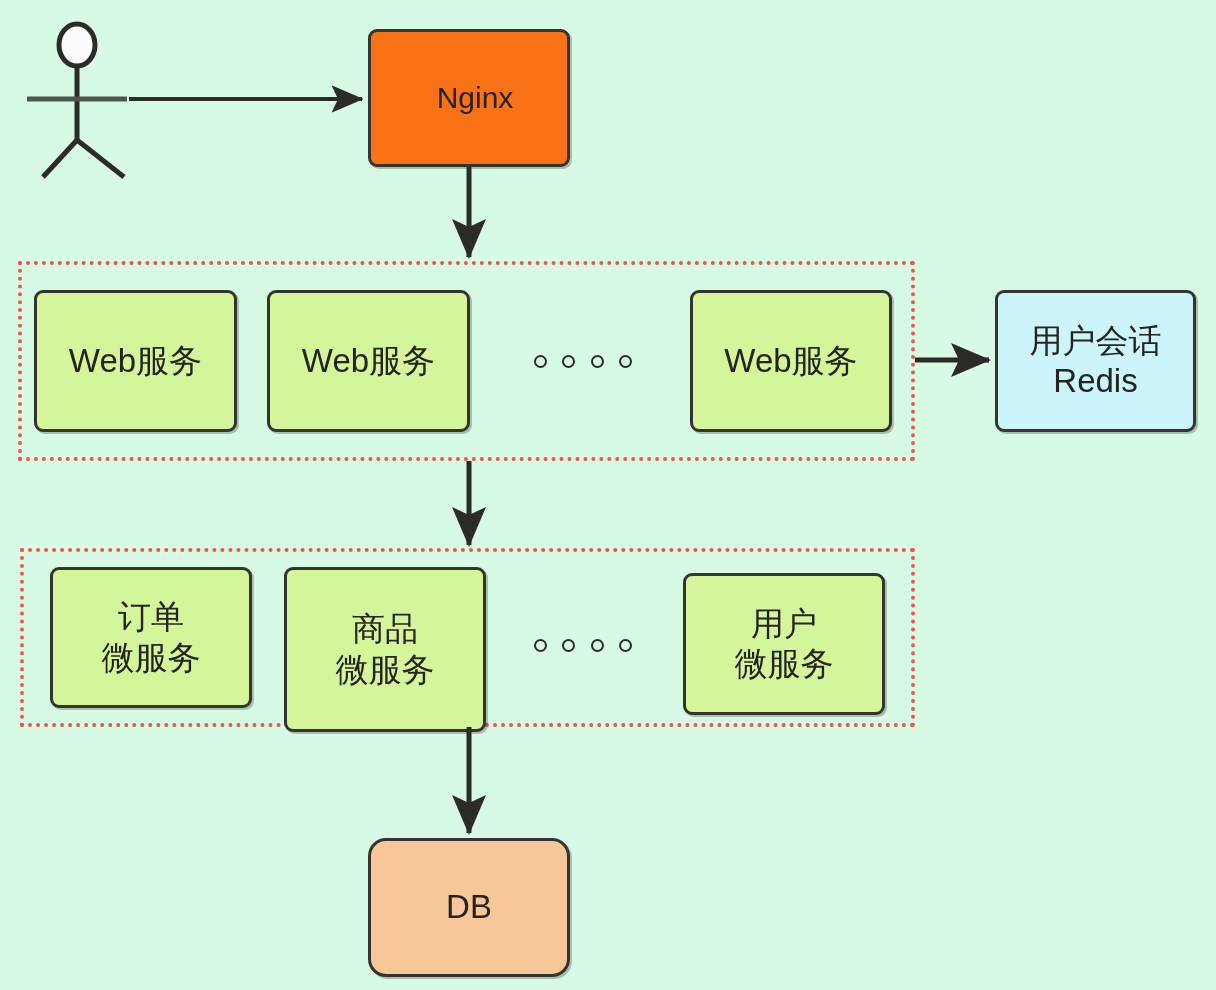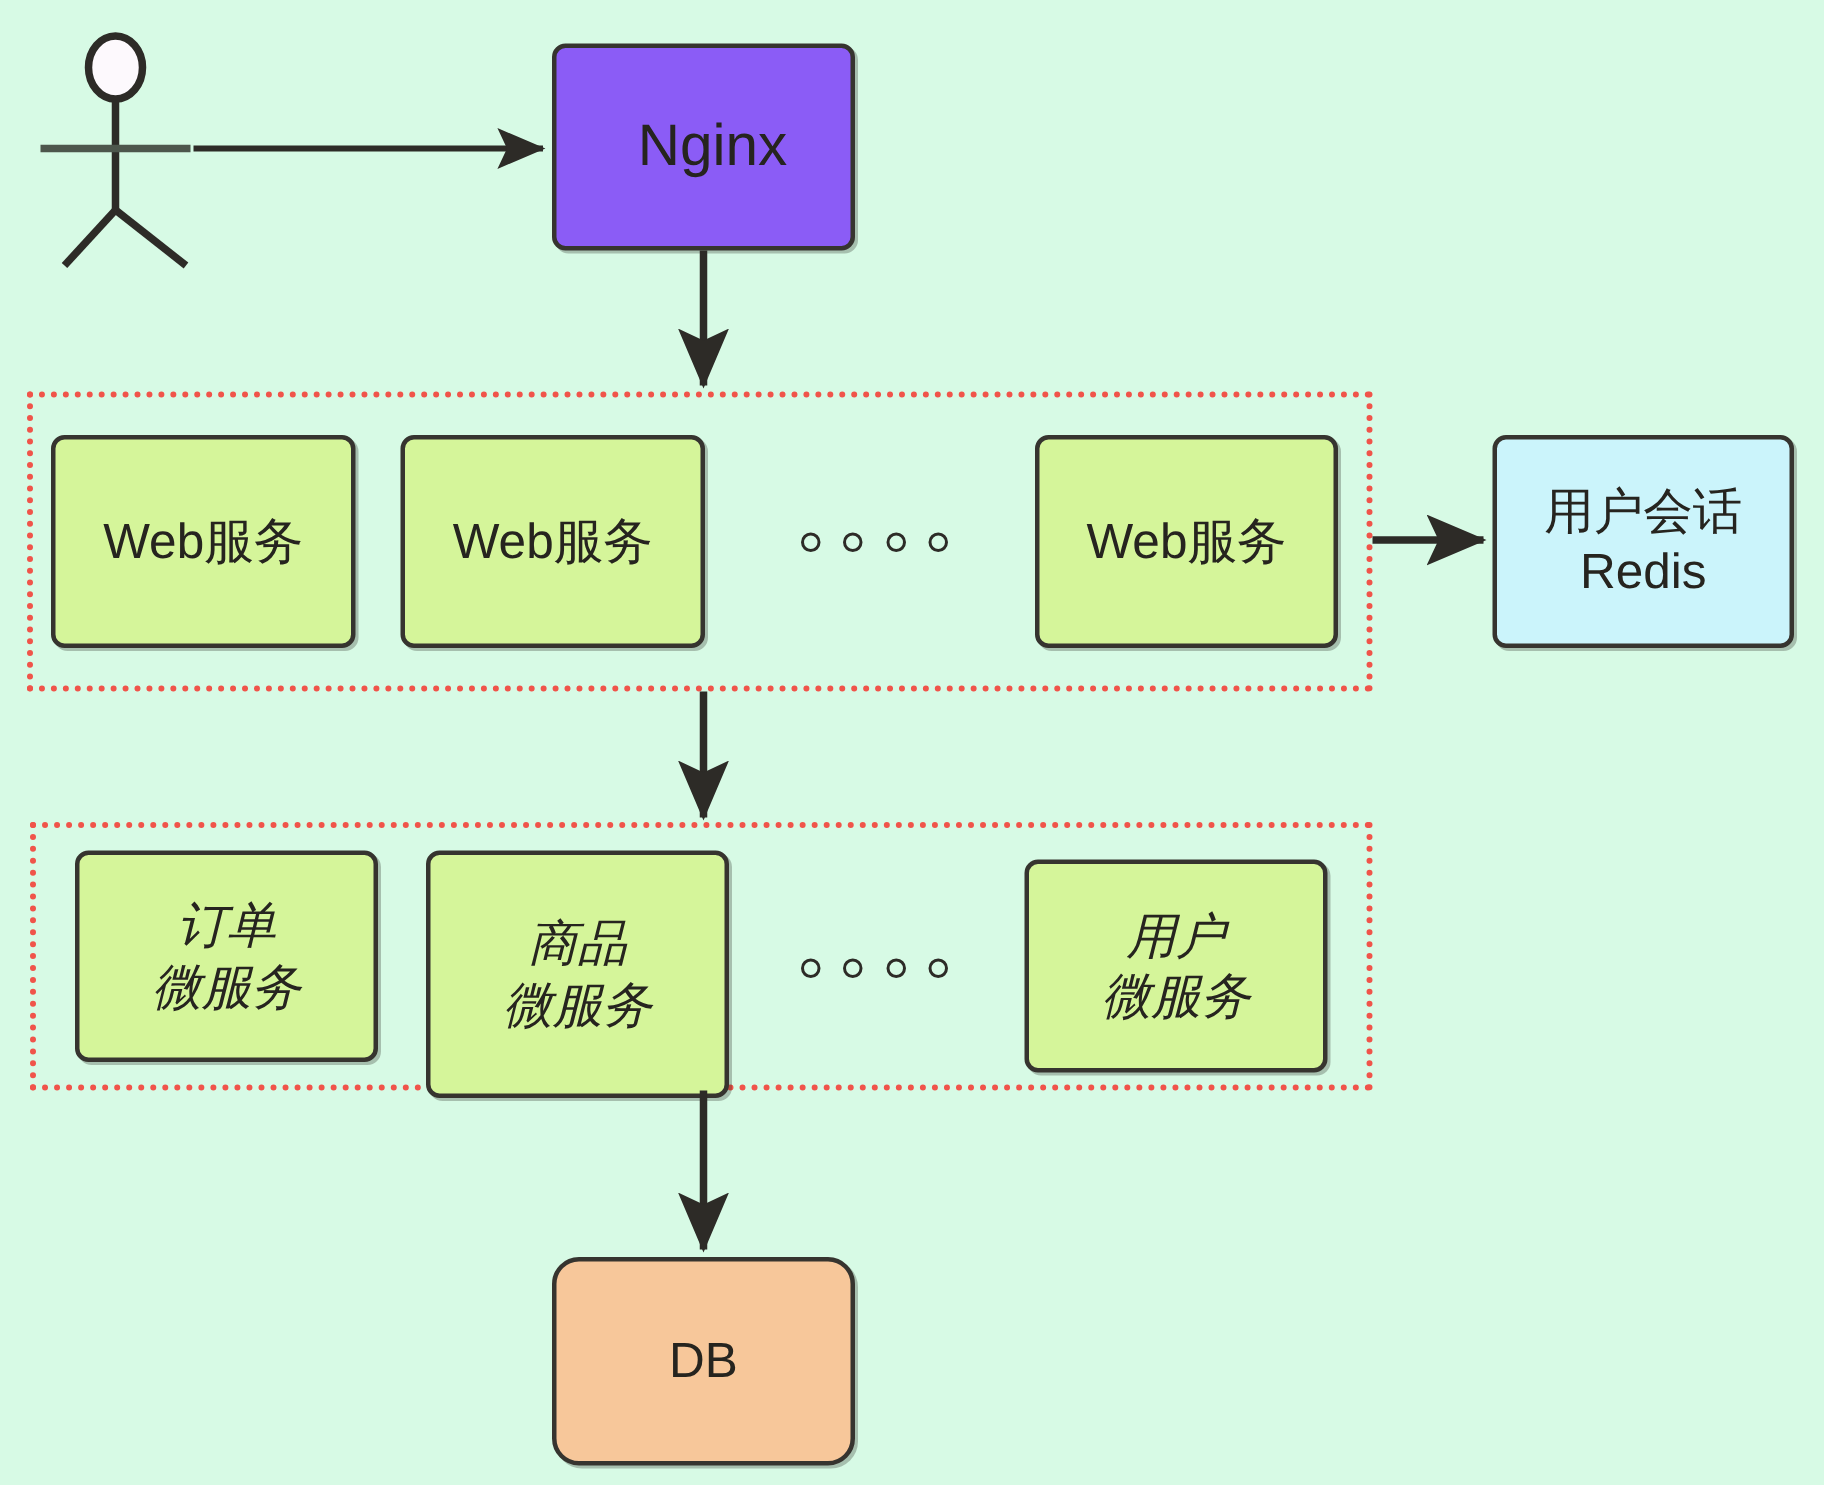--- a/index.html
+++ b/index.html
@@ -28,36 +28,35 @@
     text-align: center;
     color: #26241f;
     line-height: 1.22;
     box-shadow: 2px 2px 0 rgba(40,38,34,0.28);
   }
   .node-label {
     display: block;
     white-space: pre-line;
   }
   .node.nginx {
-    background: #8b5cf6;
-    font-size: 39px;
+    background: #f97316;
+    font-size: 30px;
     padding-left: 12px;
   }
   .node.web {
     background: #d5f59a;
     font-size: 33px;
   }
   .node.redis {
     background: #cbf4fb;
     font-size: 33px;
   }
   .node.micro {
     background: #d5f59a;
     font-size: 33px;
-    font-style: italic;
   }
   .node.db {
     background: #f7c79a;
     font-size: 33px;
     border-radius: 18px;
   }
 
   .group-box {
     position: absolute;
     box-sizing: border-box;

